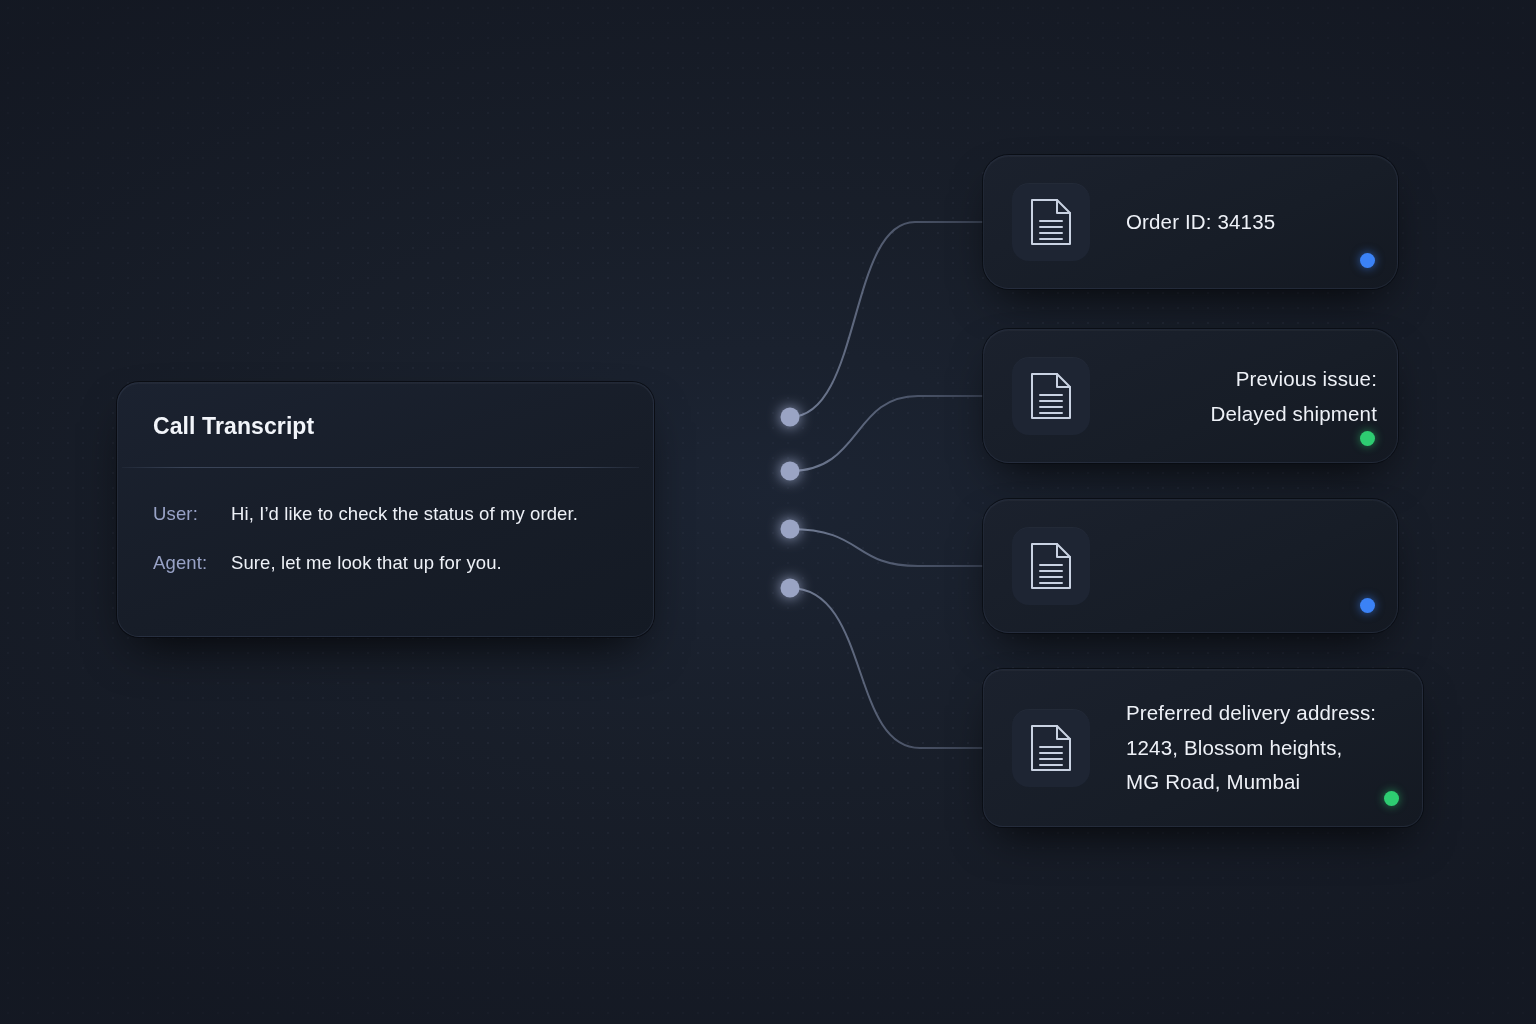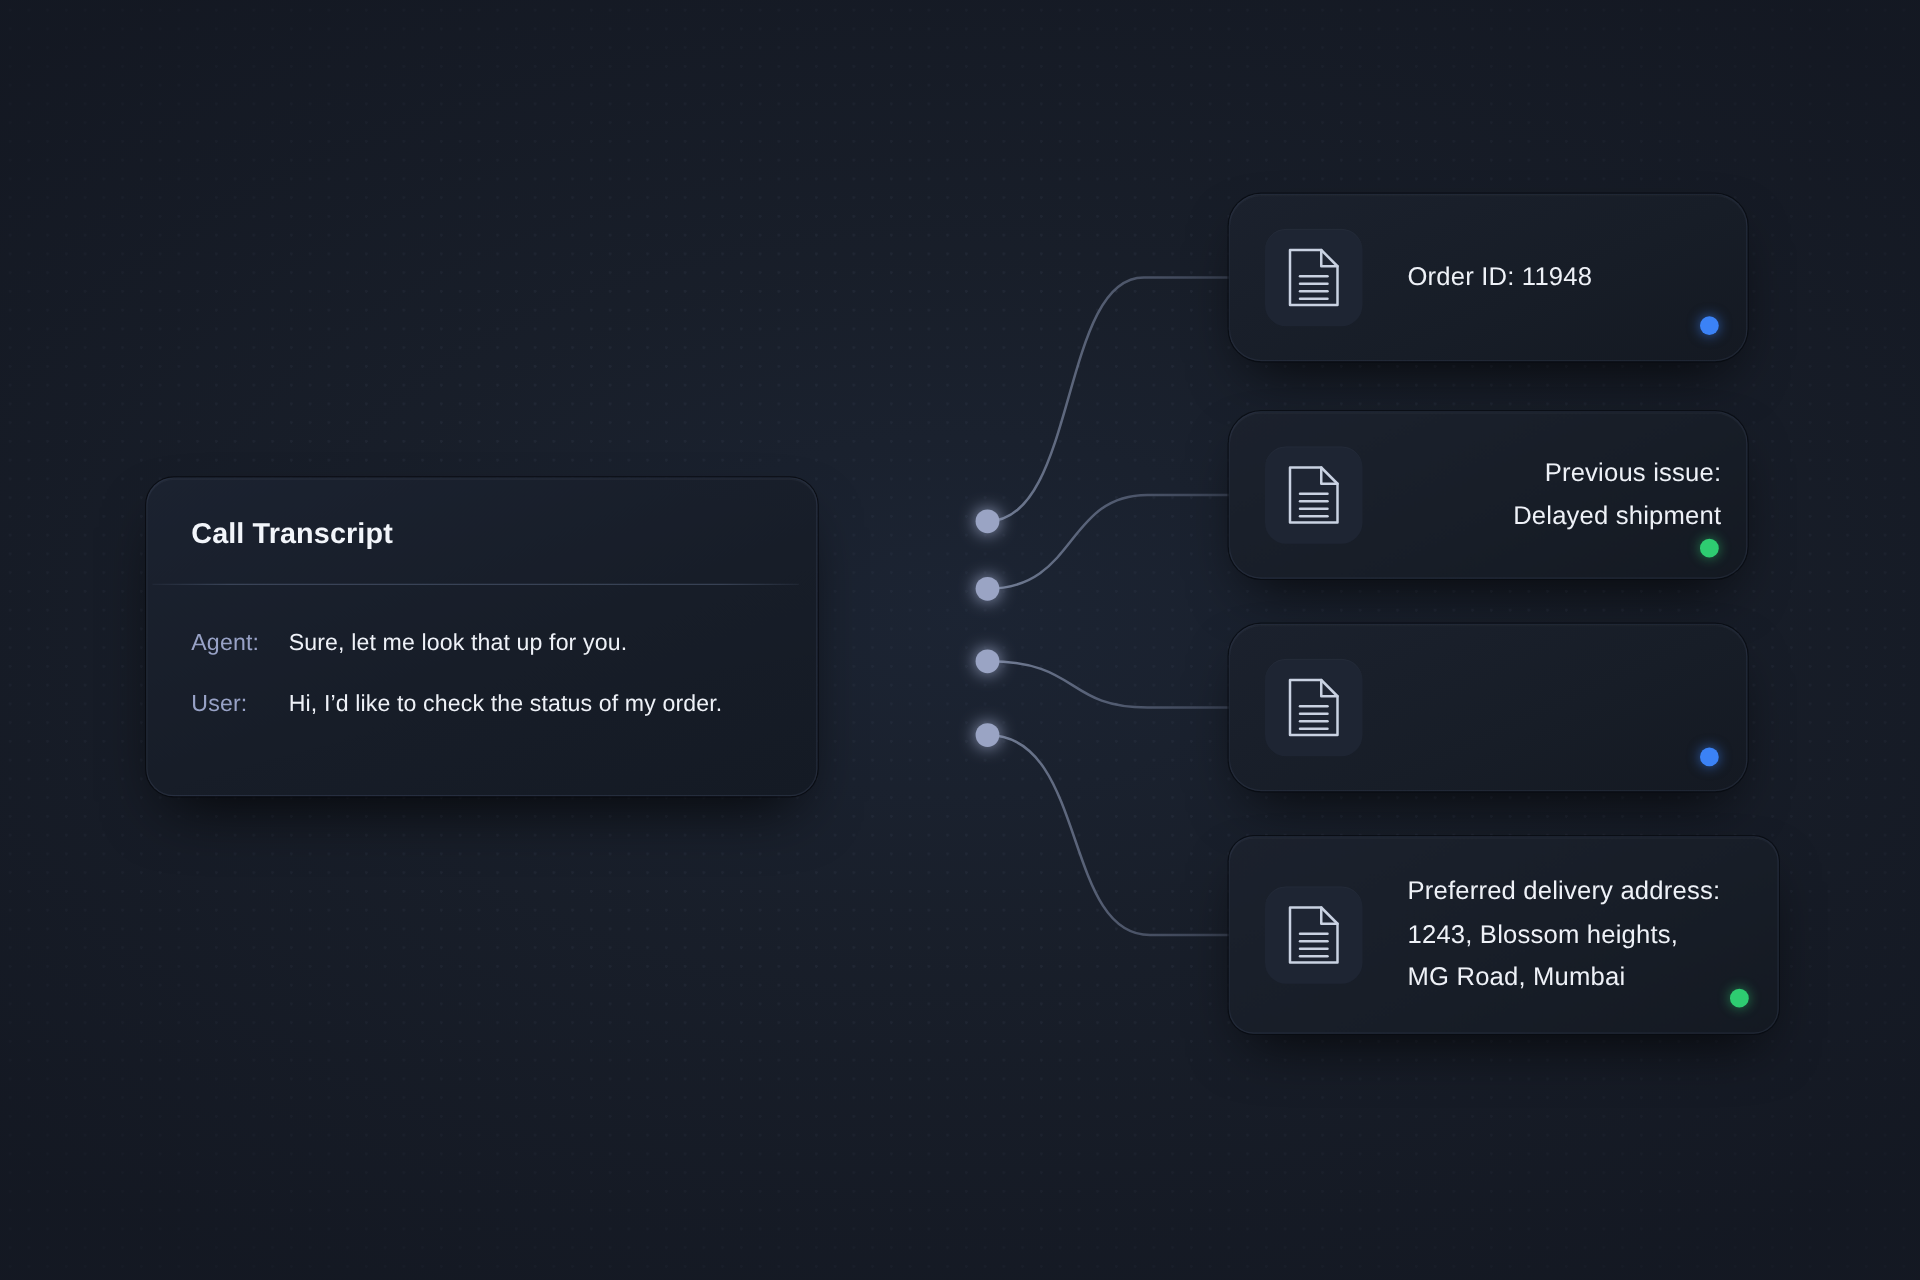--- a/index.html
+++ b/index.html
@@ -205,42 +205,42 @@
     <circle cx="790" cy="588" r="9.5" fill="#9aa4c4"></circle>
   </g>
 </svg>
 
 <div id="transcript-card">
   <div id="transcript-title">Call Transcript</div>
   <div id="transcript-divider"></div>
 
   <div id="transcript-lines">
     <div class="transcript-row">
+      <span class="speaker">User:</span>
+      <span class="utterance">Hi, I’d like to check the status of my order.</span>
+    </div>
+    <div class="transcript-row">
       <span class="speaker">Agent:</span>
       <span class="utterance">Sure, let me look that up for you.</span>
     </div>
-    <div class="transcript-row">
-      <span class="speaker">User:</span>
-      <span class="utterance">Hi, I’d like to check the status of my order.</span>
-    </div>
   </div>
 </div>
 
 <div class="info-card" id="card-order">
   <div class="icon-tile">
     <svg width="44" height="50" viewBox="0 0 44 50" fill="none" stroke="#c9d2e2" stroke-width="2" stroke-linecap="round" stroke-linejoin="round">
       <path d="M3 3 h25 l13 13 v31 a0 0 0 0 1 0 0 H3 Z"></path>
       <path d="M28 3 v13 h13"></path>
       <line x1="11" y1="24" x2="33" y2="24"></line>
       <line x1="11" y1="30" x2="33" y2="30"></line>
       <line x1="11" y1="36" x2="33" y2="36"></line>
       <line x1="11" y1="42" x2="33" y2="42"></line>
     </svg>
   </div>
-  <div class="card-text">Order ID: 11948</div>
+  <div class="card-text">Order ID: 34135</div>
   <div class="status-dot" id="dot-order" style="background:#3b82f6; box-shadow:0 0 9px 1px rgba(59,130,246,0.5);"></div>
 </div>
 
 <div class="info-card" id="card-issue">
   <div class="icon-tile">
     <svg width="44" height="50" viewBox="0 0 44 50" fill="none" stroke="#c9d2e2" stroke-width="2" stroke-linecap="round" stroke-linejoin="round">
       <path d="M3 3 h25 l13 13 v31 H3 Z"></path>
       <path d="M28 3 v13 h13"></path>
       <line x1="11" y1="24" x2="33" y2="24"></line>
       <line x1="11" y1="30" x2="33" y2="30"></line>

